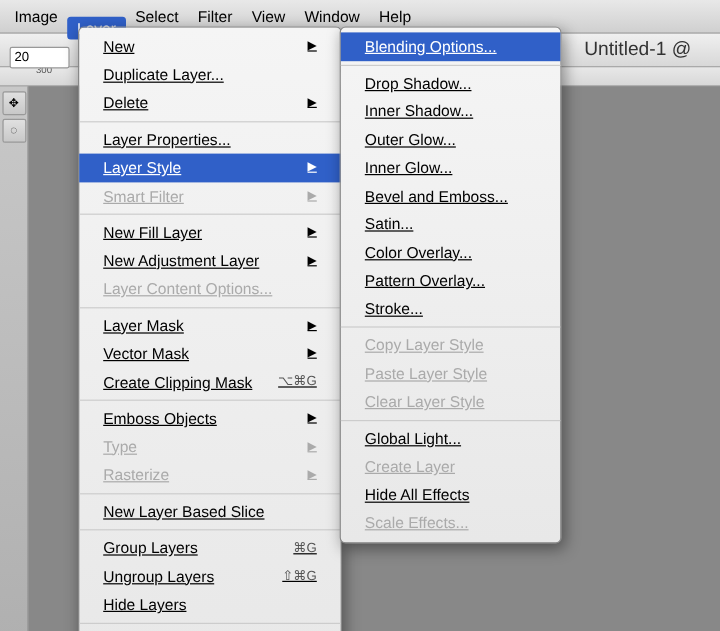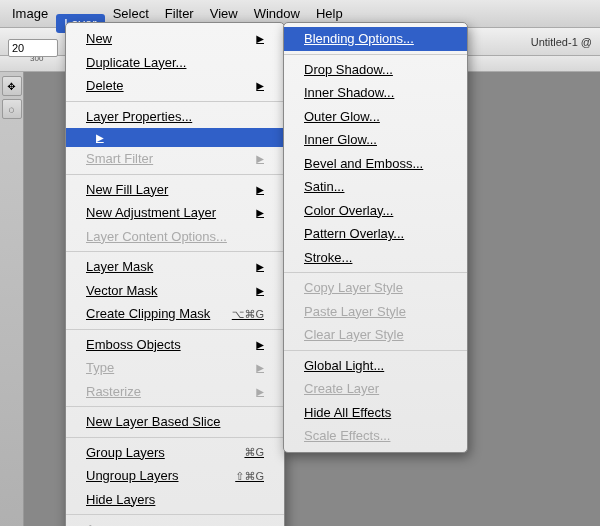--- a/index.html
+++ b/index.html
@@ -74,22 +74,22 @@
       font-size: 11px;
       cursor: pointer;
     }
     .toolbar-btn.front {
       background: linear-gradient(to bottom, #e0e8f8, #c8d4e8);
     }
 
     
     .untitled-label {
       position: absolute;
-      right: 8px;
-      font-size: 11px;
+      right: 24px;
+      font-size: 16px;
       color: #333;
     }
 
     
     .ruler-h {
       height: 16px;
       background: linear-gradient(to bottom, #e8e8e8, #d8d8d8);
       border-bottom: 1px solid #aaa;
       position: relative;
       display: flex;
@@ -263,20 +263,21 @@
   </div>
   <div class="menu-item">
     <span>Delete</span>
     <span class="menu-arrow">▶</span>
   </div>
   <div class="menu-separator"></div>
   <div class="menu-item">
     <span>Layer Properties...</span>
   </div>
   <div class="menu-item active">
+    <span>Layer Style</span>
     <span class="menu-arrow">▶</span>
   </div>
   <div class="menu-item disabled">
     <span>Smart Filter</span>
     <span class="menu-arrow" style="color:#aaa;">▶</span>
   </div>
   <div class="menu-separator"></div>
   <div class="menu-item">
     <span>New Fill Layer</span>
     <span class="menu-arrow">▶</span>

